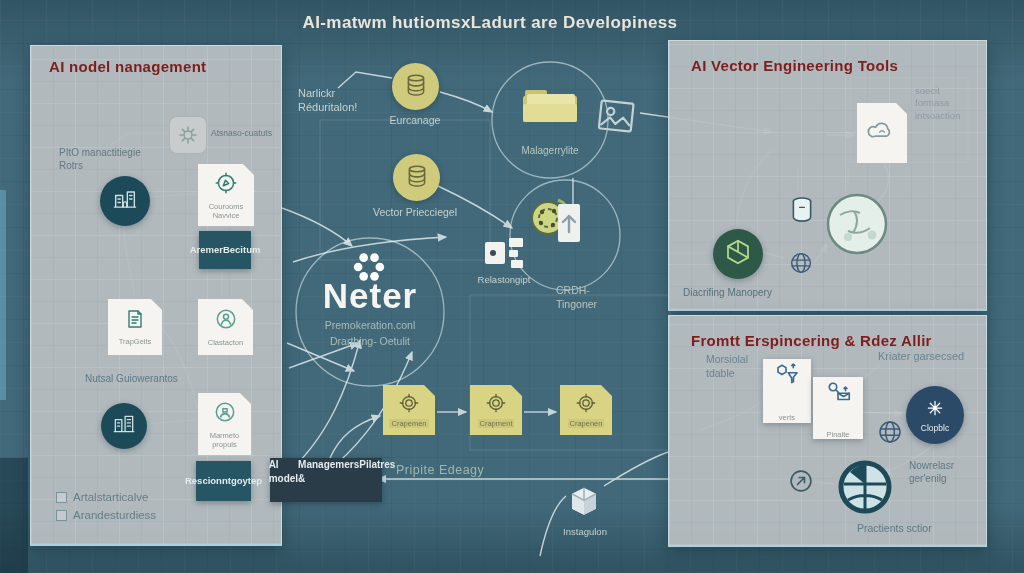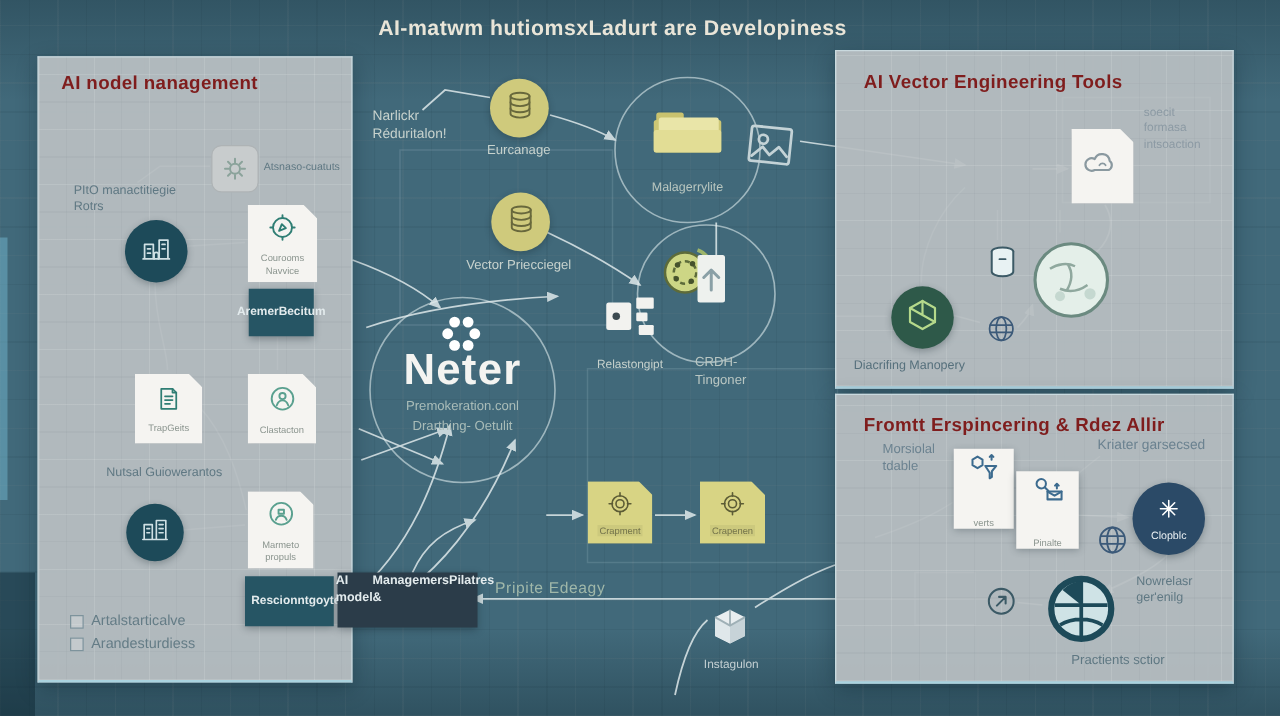--- a/index.html
+++ b/index.html
@@ -213,21 +213,21 @@
             <path d="M10 9h4v3h-4z"></path>
           <path d="M8 16.5c.7-2 2.2-3 4-3s3.3 1 4 3"></path>
         </svg>
       </span>
       <span class="lbl">
         <span>Marmeto</span><br>
         <span>propuls</span>
       </span>
     </div>
 
-    <div class="box-teal" style="left:165px;top:415px;width:55px;height:40px;padding-left:16px;">
+    <div class="box-teal" style="left:165px;top:415px;width:55px;height:40px;">
       <span>Rescion</span>
       <span>ntgoytep</span>
     </div>
 
     <div class="check-row" style="left:25px;top:445px;">
       <span class="check-box"></span>
       <span class="check-lbl">Artalstarticalve</span>
     </div>
     <div class="check-row" style="left:25px;top:463px;">
       <span class="check-box"></span>
@@ -298,21 +298,21 @@
 
   <span style="position:absolute;left:483px;top:236px;">
     <svg width="46" height="34" viewBox="0 0 46 34">
       <rect x="2" y="6" width="20" height="22" rx="2" fill="#f2f2ef"></rect>
       <circle cx="10" cy="17" r="3" fill="#3c4a50"></circle>
       <rect x="26" y="2" width="14" height="9" rx="1" fill="#f2f2ef"></rect>
       <rect x="26" y="14" width="9" height="7" rx="1" fill="#f2f2ef"></rect>
       <rect x="28" y="24" width="12" height="8" rx="1" fill="#f2f2ef"></rect>
     </svg>
   </span>
-  <div class="lbl-light center-label" style="left:458px;top:274px;width:92px;font-size:9.5px;margin-top:12px;">Relastongipt</div>
+  <div class="lbl-light center-label" style="left:458px;top:274px;width:92px;font-size:9.5px;">Relastongipt</div>
 
   <span style="position:absolute;left:528px;top:196px;">
     <svg width="46" height="42" viewBox="0 0 46 42">
       <circle cx="20" cy="22" r="16" fill="#cdd685" stroke="#5d6b3a" stroke-width="2"></circle>
       <circle cx="20" cy="22" r="9" fill="none" stroke="#5d6b3a" stroke-width="2" stroke-dasharray="4 3"></circle>
       <circle cx="14" cy="16" r="2.2" fill="#46522c"></circle>
         <circle cx="26" cy="15" r="2.2" fill="#46522c"></circle>
       <circle cx="13" cy="27" r="2.2" fill="#46522c"></circle>
         <circle cx="25" cy="29" r="2.2" fill="#46522c"></circle>
       <path d="M30 4c6 2 10 7 10 13" fill="none" stroke="#9db56a" stroke-width="3"></path>
@@ -322,20 +322,30 @@
     <svg width="26" height="42" viewBox="0 0 26 42">
       <rect x="2" y="2" width="22" height="38" rx="2" fill="#eef1ee"></rect>
       <path d="M13 30V14M7 20l6-6 6 6" fill="none" stroke="#8aa0a6" stroke-width="2.4" stroke-linecap="round" stroke-linejoin="round"></path>
     </svg>
   </span>
   <div class="lbl-light" style="left:556px;top:284px;font-size:10.5px;color:#b9c6c2;">
     <span>CRDH-</span><br>
     <span>Tingoner</span>
   </div>
 
+  <div class="ycard" style="left:383px;top:385px;width:52px;height:50px;">
+    <span>
+      <svg width="22" height="22" viewBox="0 0 24 24" class="ic" stroke="#5c5c35" stroke-width="1.4">
+        <circle cx="12" cy="12" r="7"></circle>
+          <circle cx="12" cy="12" r="3.5"></circle>
+        <path d="M12 2.5v3M12 18.5v3M2.5 12h3M18.5 12h3"></path>
+      </svg>
+    </span>
+    <span class="lbl">Crapemen</span>
+  </div>
   <div class="ycard" style="left:470px;top:385px;width:52px;height:50px;">
     <span>
       <svg width="22" height="22" viewBox="0 0 24 24" class="ic" stroke="#5c5c35" stroke-width="1.4">
         <circle cx="12" cy="12" r="7"></circle>
           <circle cx="12" cy="12" r="3.5"></circle>
         <path d="M12 2.5v3M12 18.5v3M2.5 12h3M18.5 12h3"></path>
       </svg>
     </span>
     <span class="lbl">Crapment</span>
   </div>

